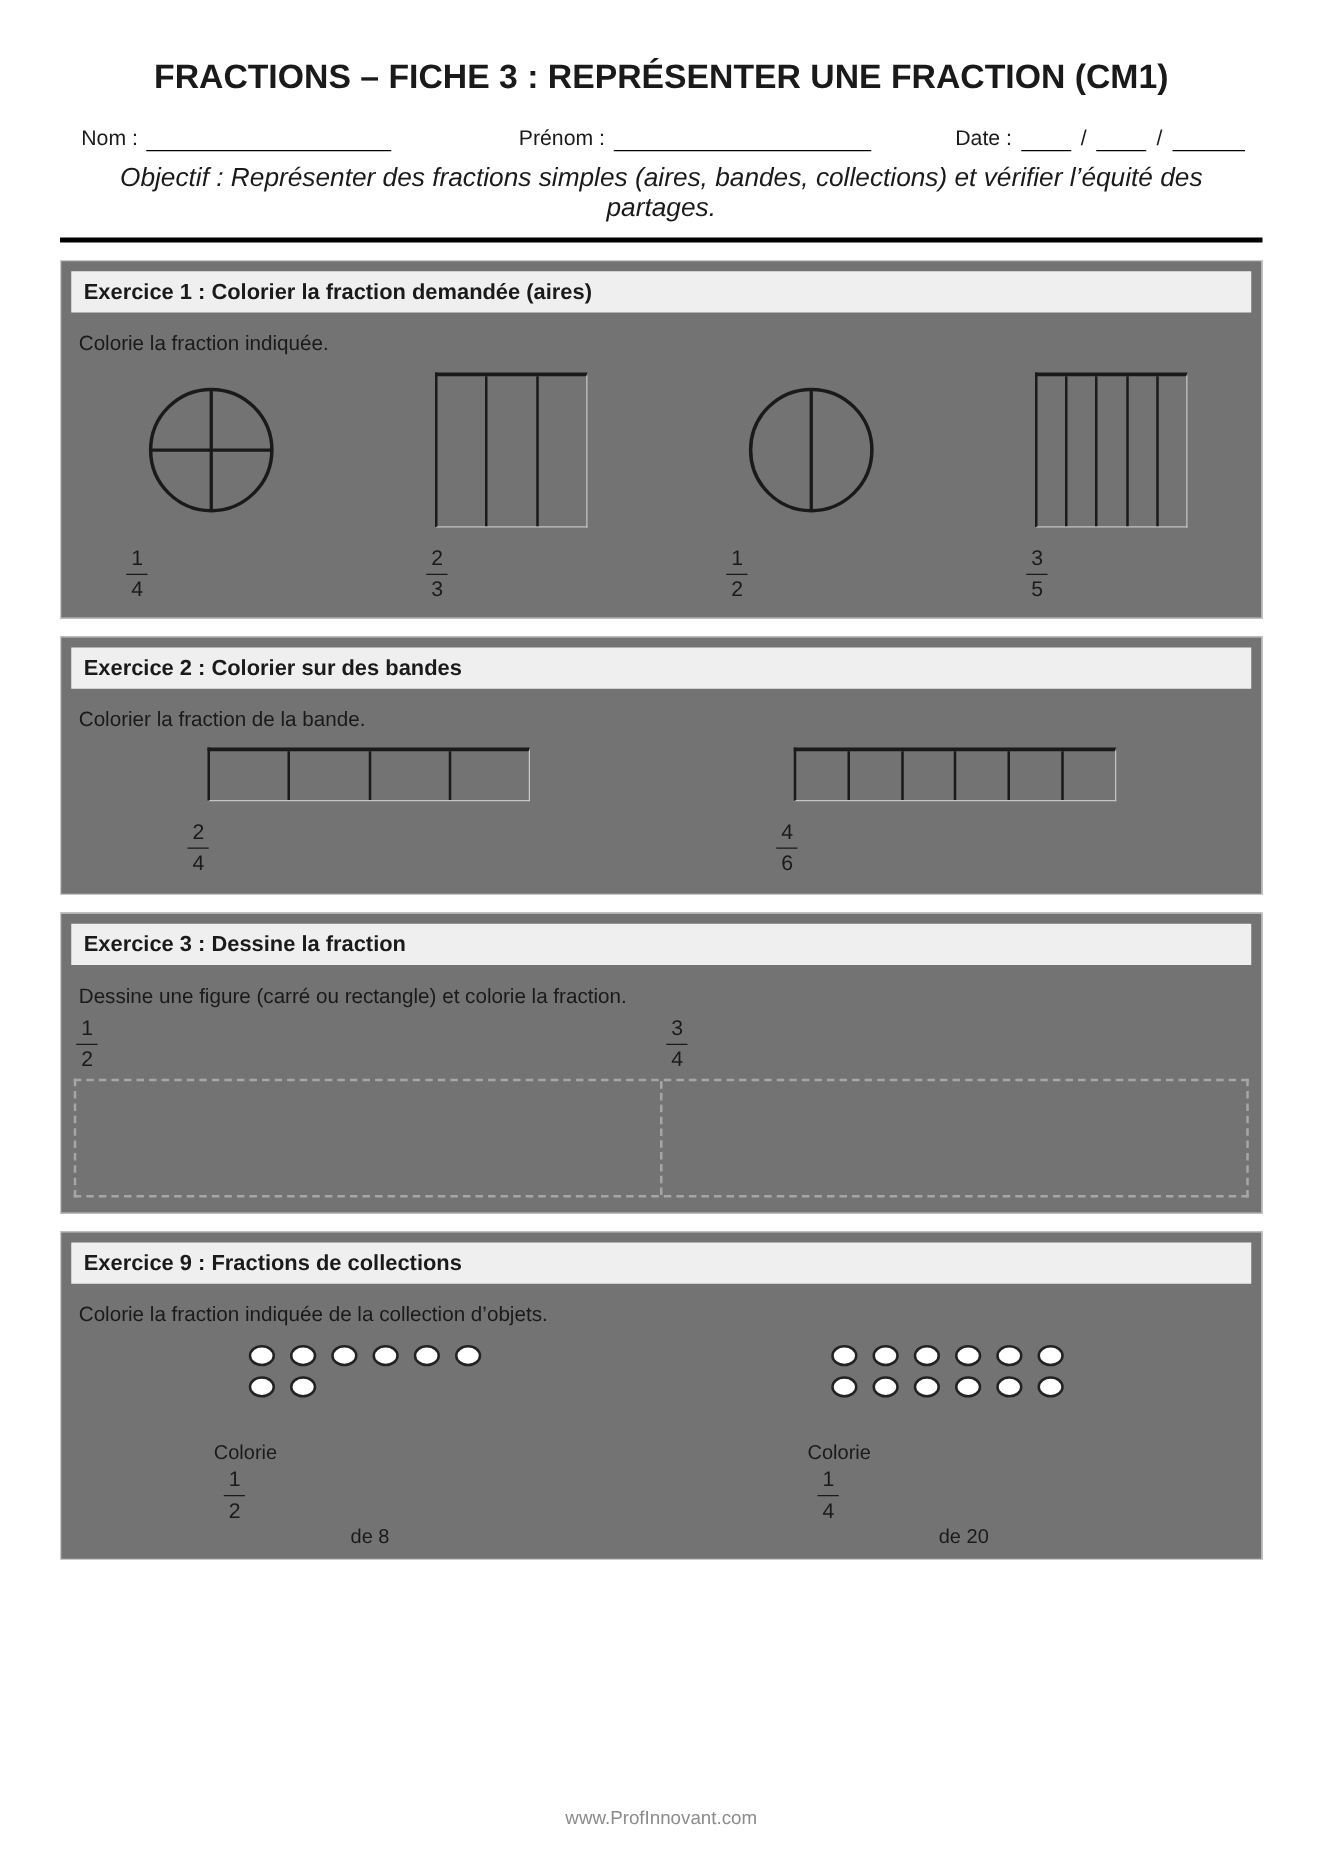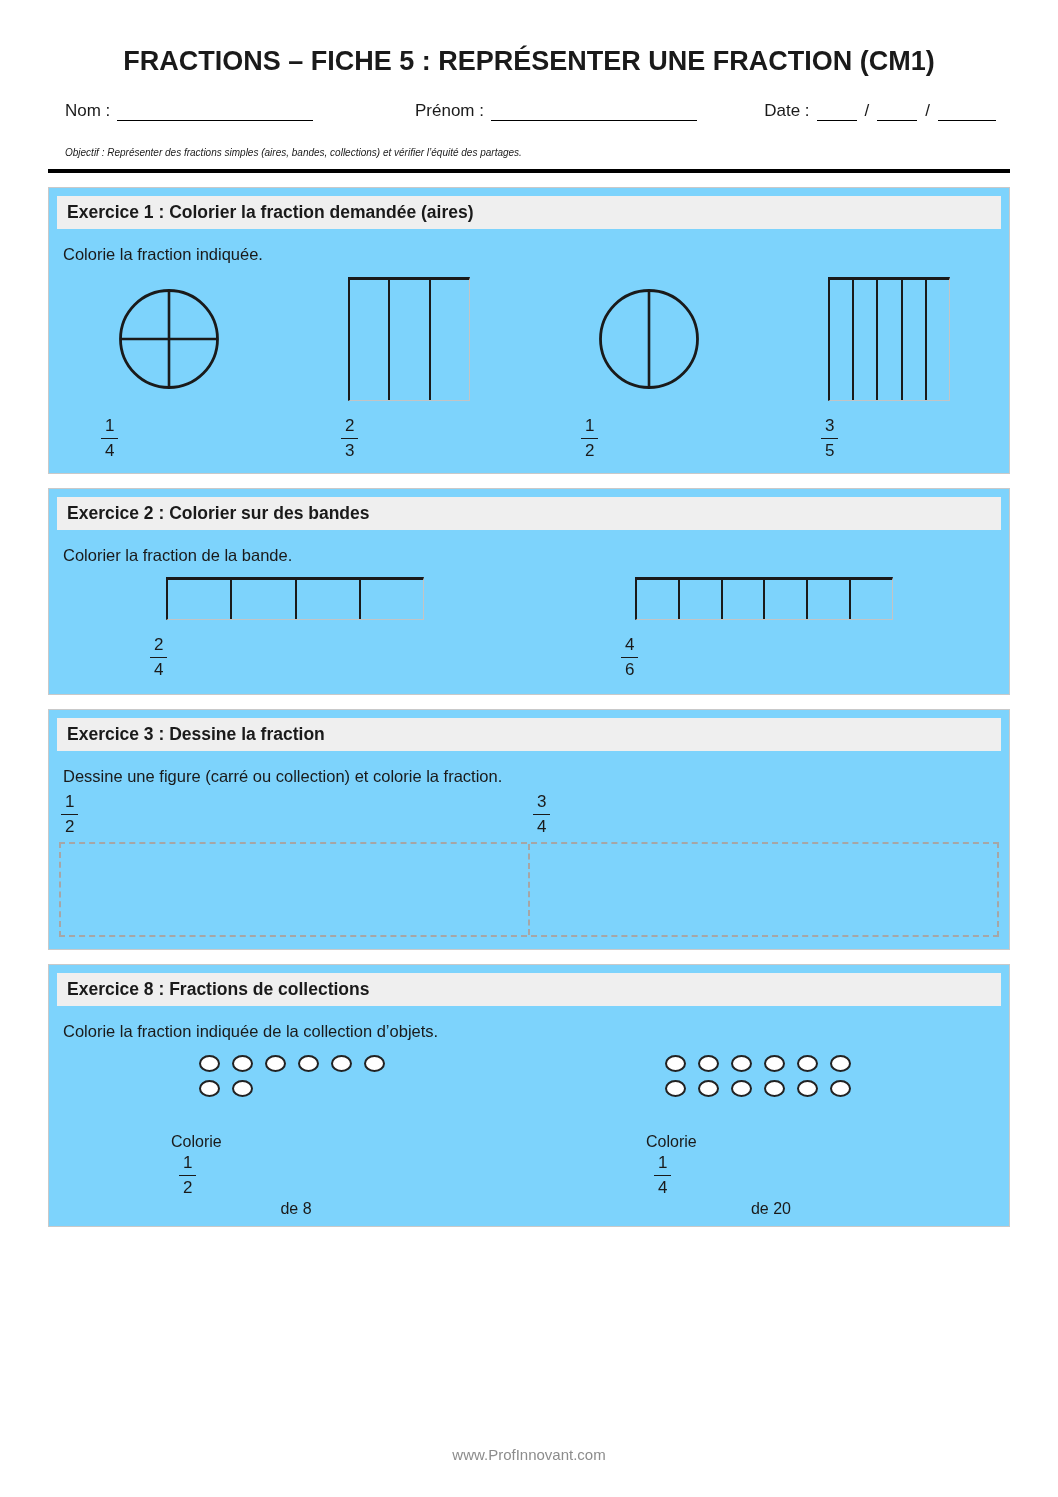--- a/index.html
+++ b/index.html
@@ -19,24 +19,24 @@
   
   .hdr{ padding-top:46px; }
   .title{ margin:0 0 14px; text-align:center; font-size:27px; font-weight:bold; }
   .info-row{ position:relative; height:30px; margin:0; font-size:17px; }
   .field{ position:absolute; bottom:0; display:flex; align-items:flex-end; gap:7px; white-space:nowrap; }
   .f-nom{ left:65px;align-items:center; } .f-prenom{ left:415px;align-items:center; } .f-date{ right:62px; }
   .uline{ display:inline-block; border-bottom:1.8px solid #000; height:21px; }
   .u-nom{ width:196px; } .u-prenom{ width:206px; }
   .u-d1,.u-d2{ width:40px; } .u-d3{ width:58px; }
   .slash{ padding:0 1px; }
-  .objectif{ margin:26px 65px 0; font-size:10px; font-style:italic; }
+  .objectif{ margin:10px 65px 0; font-size:21px; font-style:italic;text-align:center; }
   .rule{ height:4px; background:#000; margin:11px 48px 0; }
   
-  .exercise{ margin:14px 48px 0; border:1px solid var(--box-border); background:#7dd3fc; }
+  .exercise{ margin:14px 48px 0; border:1px solid var(--box-border); background:#737373; }
   .ex-header{ margin:8px 8px 6px; padding:6px 10px; background:var(--section-header-bg);
               font-weight:bold; font-size:17.5px; }
   .ex-instruction{ margin:16px 8px 0 14px; font-size:16.5px; }
   
   .frac{ display:inline-flex; flex-direction:column; align-items:center;
          font-size:17px; line-height:1.18; }
   .frac .num{ padding:0 4px 2px; }
   .frac .den{ border-top:1.5px solid var(--ink); padding:2px 4px 0; min-width:12px; text-align:center; }
   
   .ex1-grid{ display:grid; grid-template-columns:repeat(4,1fr); padding:12px 0 6px; }
@@ -75,21 +75,21 @@
   
   .footer{ position:absolute; top:1446px; left:0; width:100%; text-align:center;
            font-size:15px; color:var(--footer-text); }
 </style>
 </head>
 <body>
 
 <div class="page">
 
   <div class="hdr">
-    <h1 class="title">FRACTIONS – FICHE 5 : REPRÉSENTER UNE FRACTION (CM1)</h1>
+    <h1 class="title">FRACTIONS – FICHE 3 : REPRÉSENTER UNE FRACTION (CM1)</h1>
     <div class="info-row">
       <div class="field f-nom">
         <span>Nom :</span>
         <span class="uline u-nom"></span>
       </div>
       <div class="field f-prenom">
         <span>Prénom :</span>
         <span class="uline u-prenom"></span>
       </div>
       <div class="field f-date">
@@ -193,40 +193,40 @@
           <div class="ex2-frac"><div class="frac">
               <span class="num">4</span>
               <span class="den">6</span>
             </div></div>
         </div>
       </div>
   </section>
 
   <section class="exercise">
     <div class="ex-header">Exercice 3 : Dessine la fraction</div>
-    <div class="ex-instruction">Dessine une figure (carré ou collection) et colorie la fraction.</div>
+    <div class="ex-instruction">Dessine une figure (carré ou rectangle) et colorie la fraction.</div>
     <div class="ex3-fracrow">
       <span id="ex3-frac-left"><div class="frac">
             <span class="num">1</span>
             <span class="den">2</span>
           </div></span>
       <span id="ex3-frac-right" class="ex3-frac-right"><div class="frac">
             <span class="num">3</span>
             <span class="den">4</span>
           </div></span>
     </div>
     <div class="ex3-drawrow">
       <div class="draw-box"></div>
       <div class="draw-divider"></div>
       <div class="draw-box"></div>
     </div>
   </section>
 
   <section class="exercise">
-    <div class="ex-header">Exercice 8 : Fractions de collections</div>
+    <div class="ex-header">Exercice 9 : Fractions de collections</div>
     <div class="ex-instruction">Colorie la fraction indiquée de la collection d’objets.</div>
     <div class="ex4-grid" id="ex4-items">
         <div class="ex4-half">
           <div class="collection">
             <div class="dot-row">
               <div class="dot"></div>
               <div class="dot"></div>
               <div class="dot"></div>
               <div class="dot"></div>
               <div class="dot"></div>

